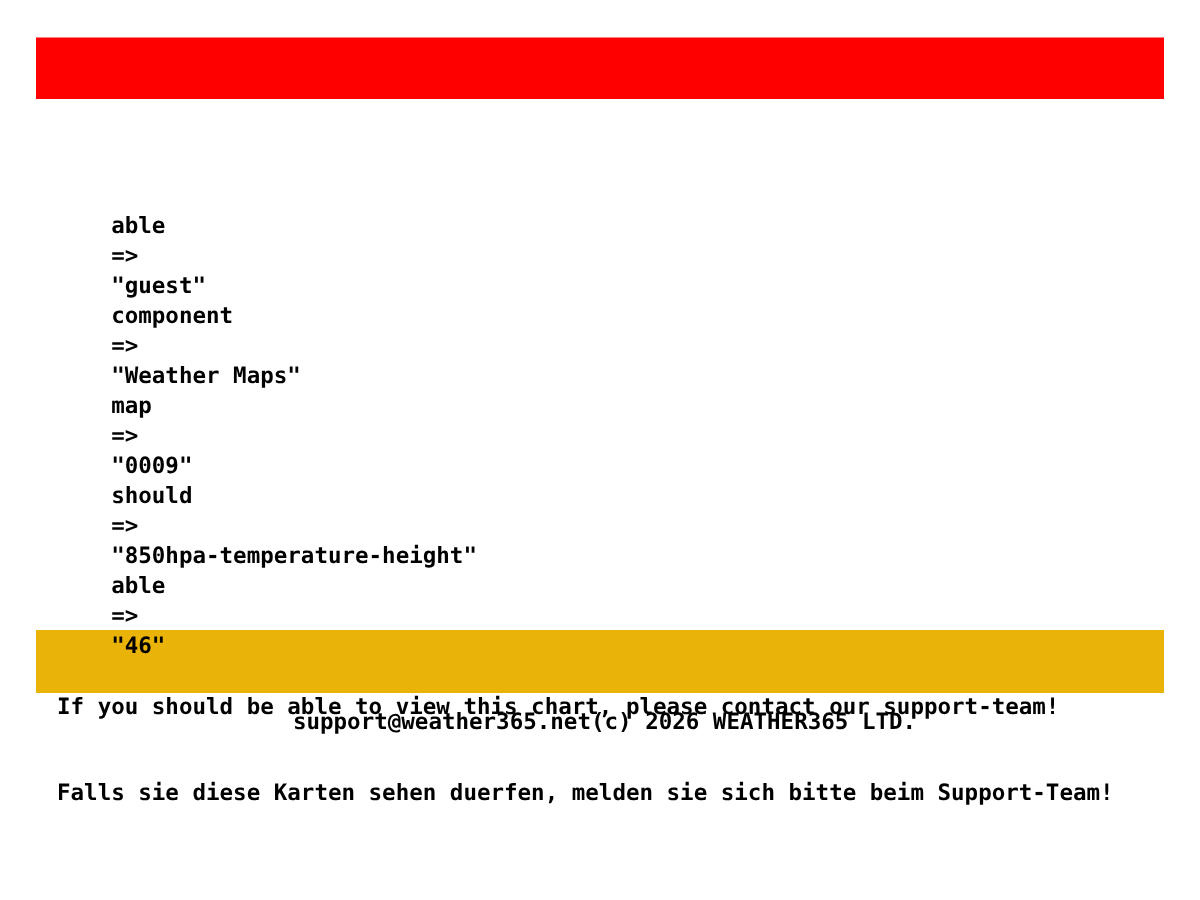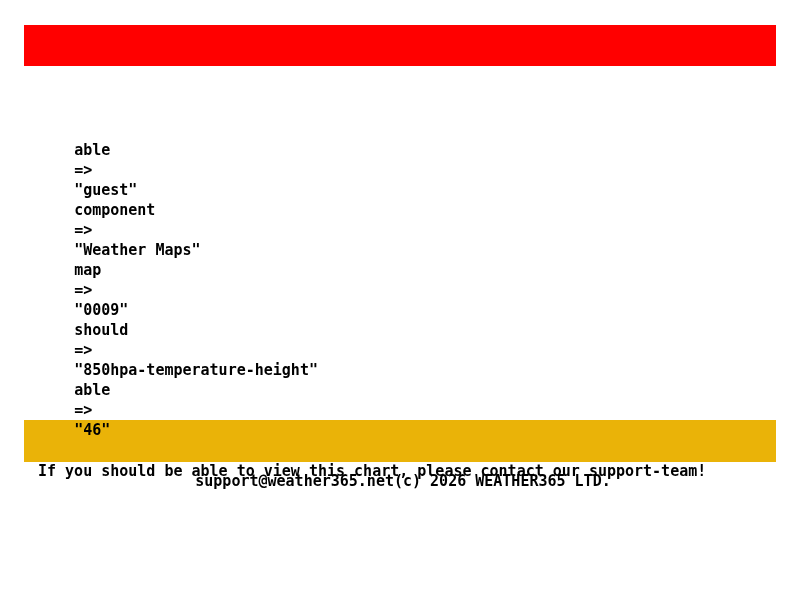--- a/index.html
+++ b/index.html
@@ -94,18 +94,19 @@
   </div>
   <div class="detail-row">
     <span class="detail-key">able</span>
     <span class="detail-arrow">=&gt;</span>
     <span class="detail-value">"46"</span>
   </div>
 </div>
 
 <div class="banner banner-info" style="background-color: #eab308; color: rgb(0, 0, 0);">
   <span class="banner-line">If you should be able to view this chart, please contact our support-team!</span>
+  <span class="banner-line">Falls sie diese Karten sehen duerfen, melden sie sich bitte beim Support-Team!</span>
 </div>
 
 <div class="footer">
   <span>support@weather365.net</span>
   <span>(c) 2026 WEATHER365 LTD.</span>
 </div>
 
 </body></html>

